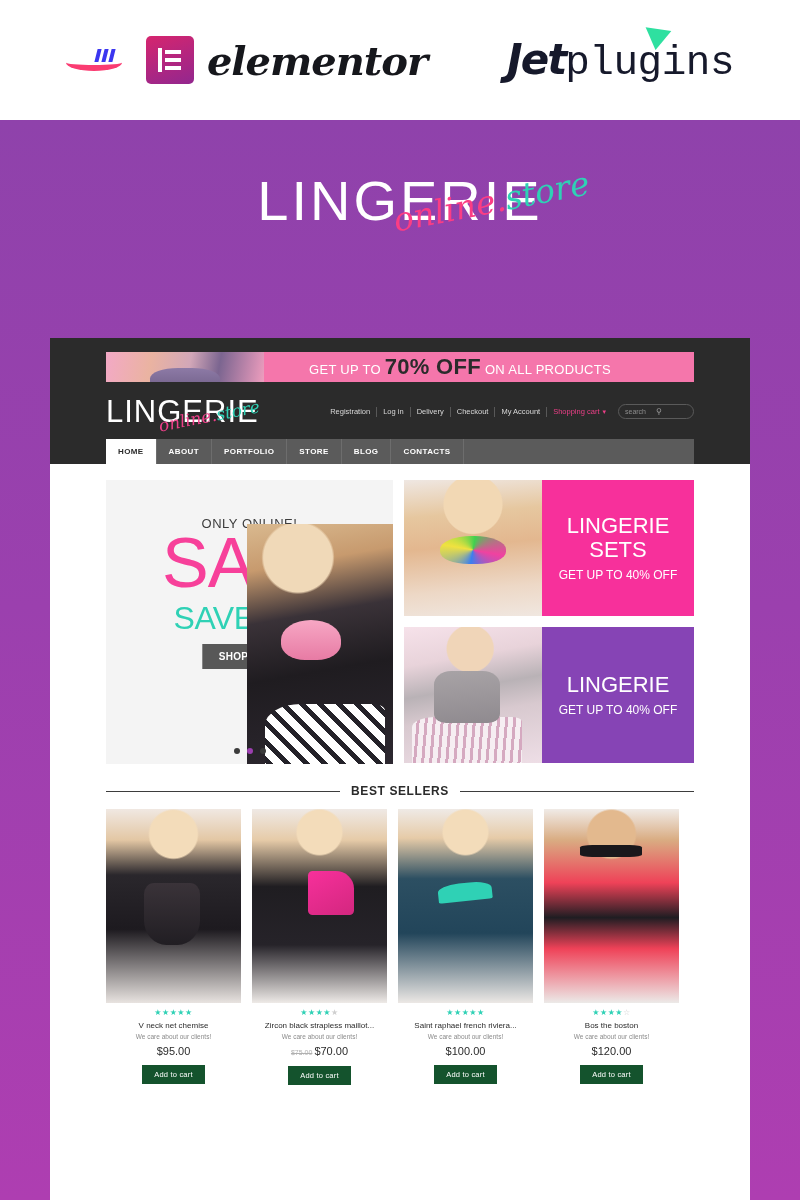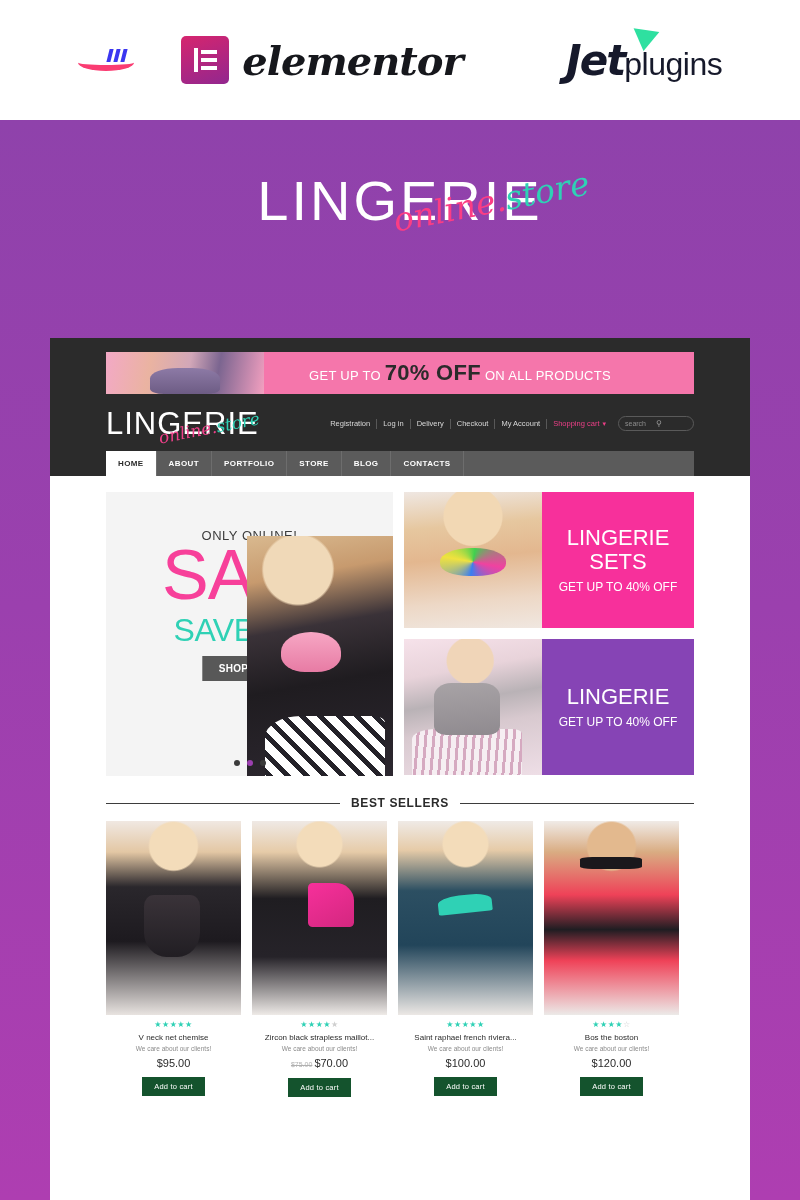--- a/index.html
+++ b/index.html
@@ -37,21 +37,21 @@
     display:flex; align-items:center; justify-content:center; gap:3px;
   }
   .el-badge .bar { width:4px; height:24px; background:#fff; }
   .el-badge .rows { display:flex; flex-direction:column; gap:4px; }
   .el-badge .rows span { display:block; width:16px; height:4px; background:#fff; }
   .el-word { font-size:40px; font-style:italic; font-weight:bold; color:#16171c; font-family:"DejaVu Serif", serif; letter-spacing:-1px; }
 
   
   .jet-wrap { position:relative; display:flex; align-items:baseline; }
   .jet-word { font-size:42px; font-weight:bold; font-style:italic; color:#16192b; font-family:"DejaVu Sans", sans-serif; letter-spacing:-2px; }
-  .plugins-word { font-size:32px; color:#16192b; font-family:Liberation Sans, sans-serif; letter-spacing:-.5px; }
+  .plugins-word { font-size:41px; color:#16192b; font-family:Liberation Mono, monospace; letter-spacing:-.5px; }
   .jet-tri {
     position:absolute; right:64px; top:-6px;
     width:0; height:0; border-left:13px solid transparent; border-right:13px solid transparent;
     border-top:21px solid #2ee0a0; transform:rotate(8deg);
   }
 
   
   .hero {
     height:1080px;
     background:linear-gradient(180deg,#8f42ab 0%, #9b40ae 45%, #ae3eb1 100%);
@@ -74,21 +74,21 @@
   }
 
   
   .site {
     position:absolute; left:50px; top:338px; width:700px; height:862px;
     background:#fff; overflow:hidden;
   }
   .site-dark { background:#2b2b2b; padding:14px 0 0; }
 
   .promo {
-    margin:0 56px; height:42px; background:#f576ab;
+    margin:0 56px; height:30px; background:#f576ab;
     display:flex; align-items:center; position:relative; overflow:hidden;
   }
   .promo-photo {
     position:absolute; left:0; top:0; width:158px; height:42px;
     background:linear-gradient(100deg,#f3a9c6 0%,#eab3a1 28%,#d2a7b8 52%,#7b6590 70%,#f3a0c0 100%);
   }
   .promo-photo:after {
     content:""; position:absolute; left:44px; top:16px; width:70px; height:26px;
     background:linear-gradient(180deg,#8d7aa6,#6d5c84); border-radius:40% 40% 20% 20%;
   }

